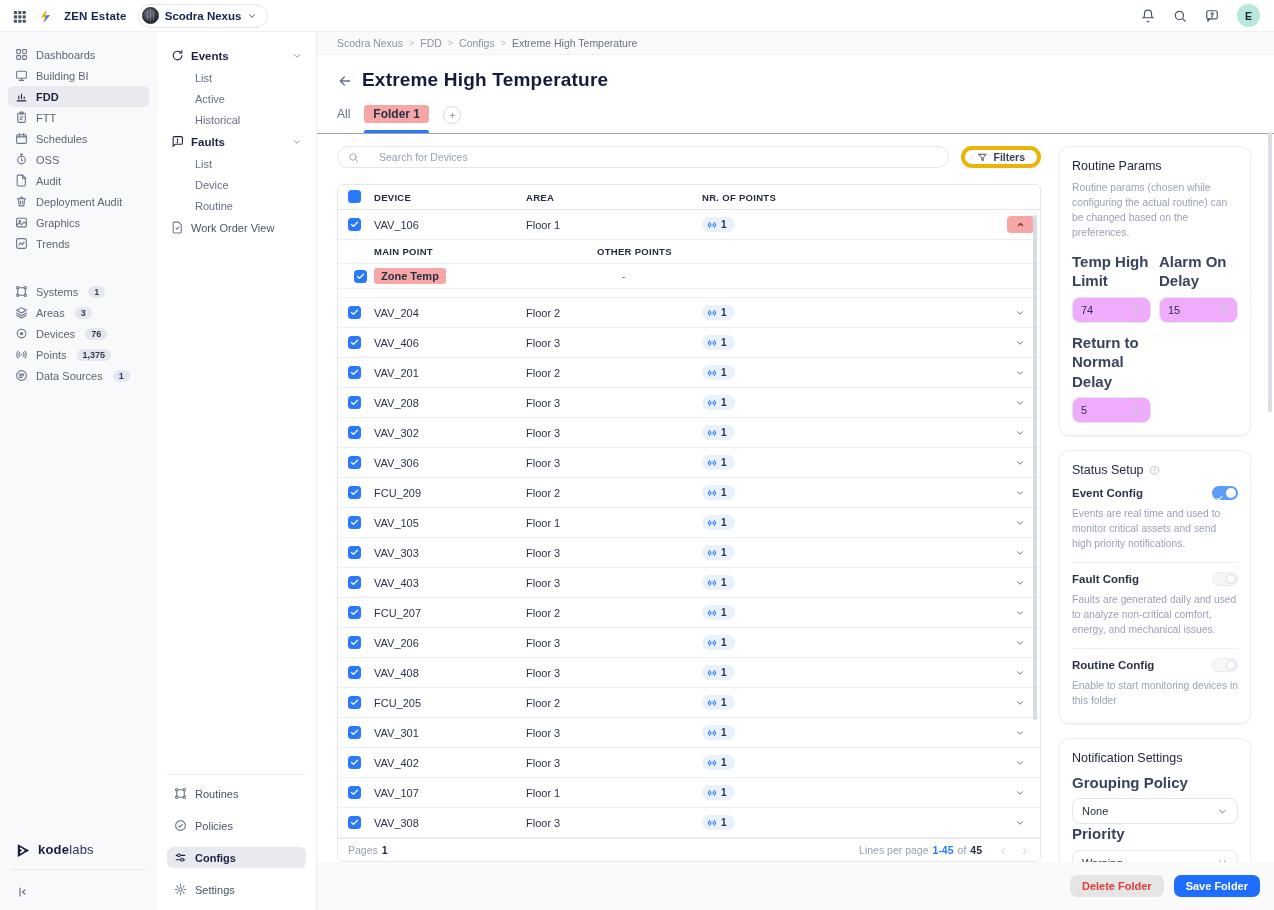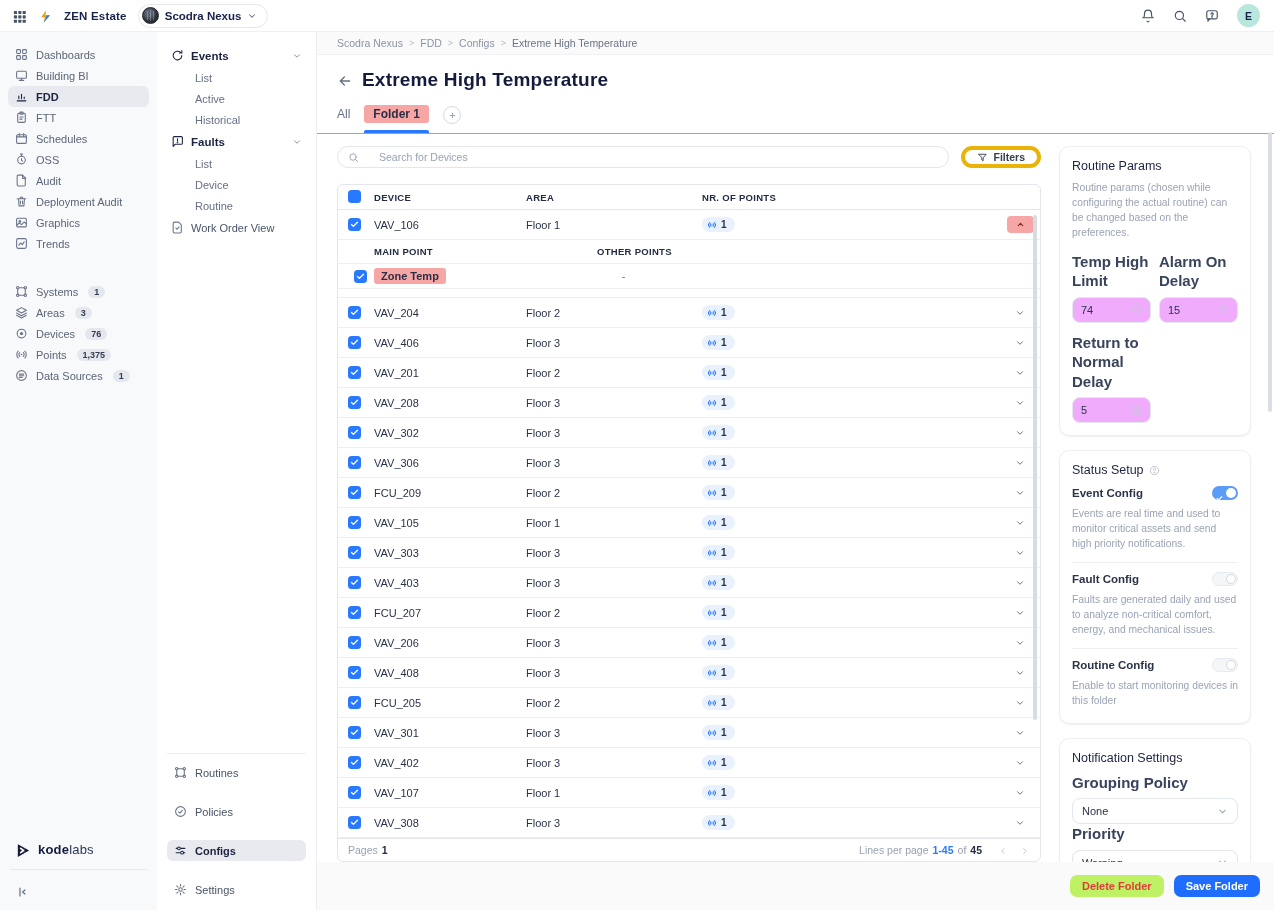--- a/index.html
+++ b/index.html
@@ -37,21 +37,21 @@
   .sb1-div { border-top:1px solid #e7e9ee; margin:2px 2px 12px; }
   .collapse-ic { color:#667085; padding-left:8px; cursor:pointer; }
 
   
   .sb2 { width:160px; background:#fff; border-right:1px solid #edeff2; display:flex; flex-direction:column; padding:12px 10px 10px; }
   .s2-group { display:flex; align-items:center; gap:7px; font-size:11.5px; font-weight:700; color:#1c2340; padding:3px 4px; height:23px; cursor:pointer; }
   .s2-group .chev { margin-left:auto; color:#8a93a6; }
   .s2-sub { padding:4px 4px 4px 28px; font-size:11px; color:#667085; height:21px; display:flex; align-items:center; cursor:pointer; }
   .s2-single { display:flex; align-items:center; gap:7px; font-size:11px; font-weight:500; color:#475467; padding:5px 4px; cursor:pointer; }
   .s2-single .ic { color:#6b7588; }
-  .sb2-bottom { margin-top:auto; border-top:1px solid #edeff2; padding-top:8px; display:flex; flex-direction:column; gap:18px; }
+  .sb2-bottom { margin-top:auto; border-top:1px solid #edeff2; padding-top:8px; display:flex; flex-direction:column; gap:11px; }
   .s2b-item { display:flex; align-items:center; gap:8px; height:21px; padding:0 7px; border-radius:6px; font-size:11px; color:#475467; cursor:pointer; }
   .s2b-item .ic { color:#6b7588; }
   .s2b-item.active { background:#e9eaef; color:#1c2340; font-weight:700; }
   .s2b-item.active .ic { color:#1c2340; }
 
   
   .content { flex:1; min-width:0; background:#fff; display:flex; flex-direction:column; position:relative; }
   .crumbs { height:23px; background:#fafafa; border-bottom:1px solid #eff1f4; display:flex; align-items:center; gap:6px; padding:0 20px; font-size:10.5px; color:#8a93a6; }
   .crumbs .sep { color:#b6bcc9; font-size:9px; }
   .crumbs .last { color:#6b7385; }
@@ -128,21 +128,21 @@
   .nfield:first-of-type { margin-top:8px; }
   .selbox { margin-top:6px; height:26px; border:1px solid #e3e6eb; border-radius:8px; display:flex; align-items:center; padding:0 9px; background:#fff; cursor:pointer; }
   .selbox .val { font-size:11px; color:#2a3348; flex:1; }
   .selbox .ic { color:#9aa3b5; }
 
   .pagescroll { position:absolute; right:2px; top:100px; width:4px; height:280px; background:#dbdfe5; border-radius:2px; }
 
   
   .action-bar { height:48px; background:#fafafa; display:flex; align-items:center; justify-content:flex-end; gap:10px; padding:0 14px; }
   .btn { height:22px; padding:0 12px; border:none; border-radius:7px; font-size:11px; font-weight:600; font-family:inherit; cursor:pointer; }
-  .btn-del { background:#bef264; color:#e23b3b;text-align:right; }
+  .btn-del { background:#e5e5e5; color:#e23b3b;text-align:right; }
   .btn-save { background:#1f6dff; color:#fff; }
 </style>
 </head>
 <body>
 
 <header class="topbar">
   <div class="tb-left">
     <span class="grid-ic"><svg class="ic" width="15" height="15" viewBox="0 0 24 24" fill="none" stroke="currentColor" stroke-width="2" stroke-linecap="round" stroke-linejoin="round">
           <g fill="currentColor" stroke="none">
             <rect x="3" y="3" width="5" height="5" rx="1"></rect>

